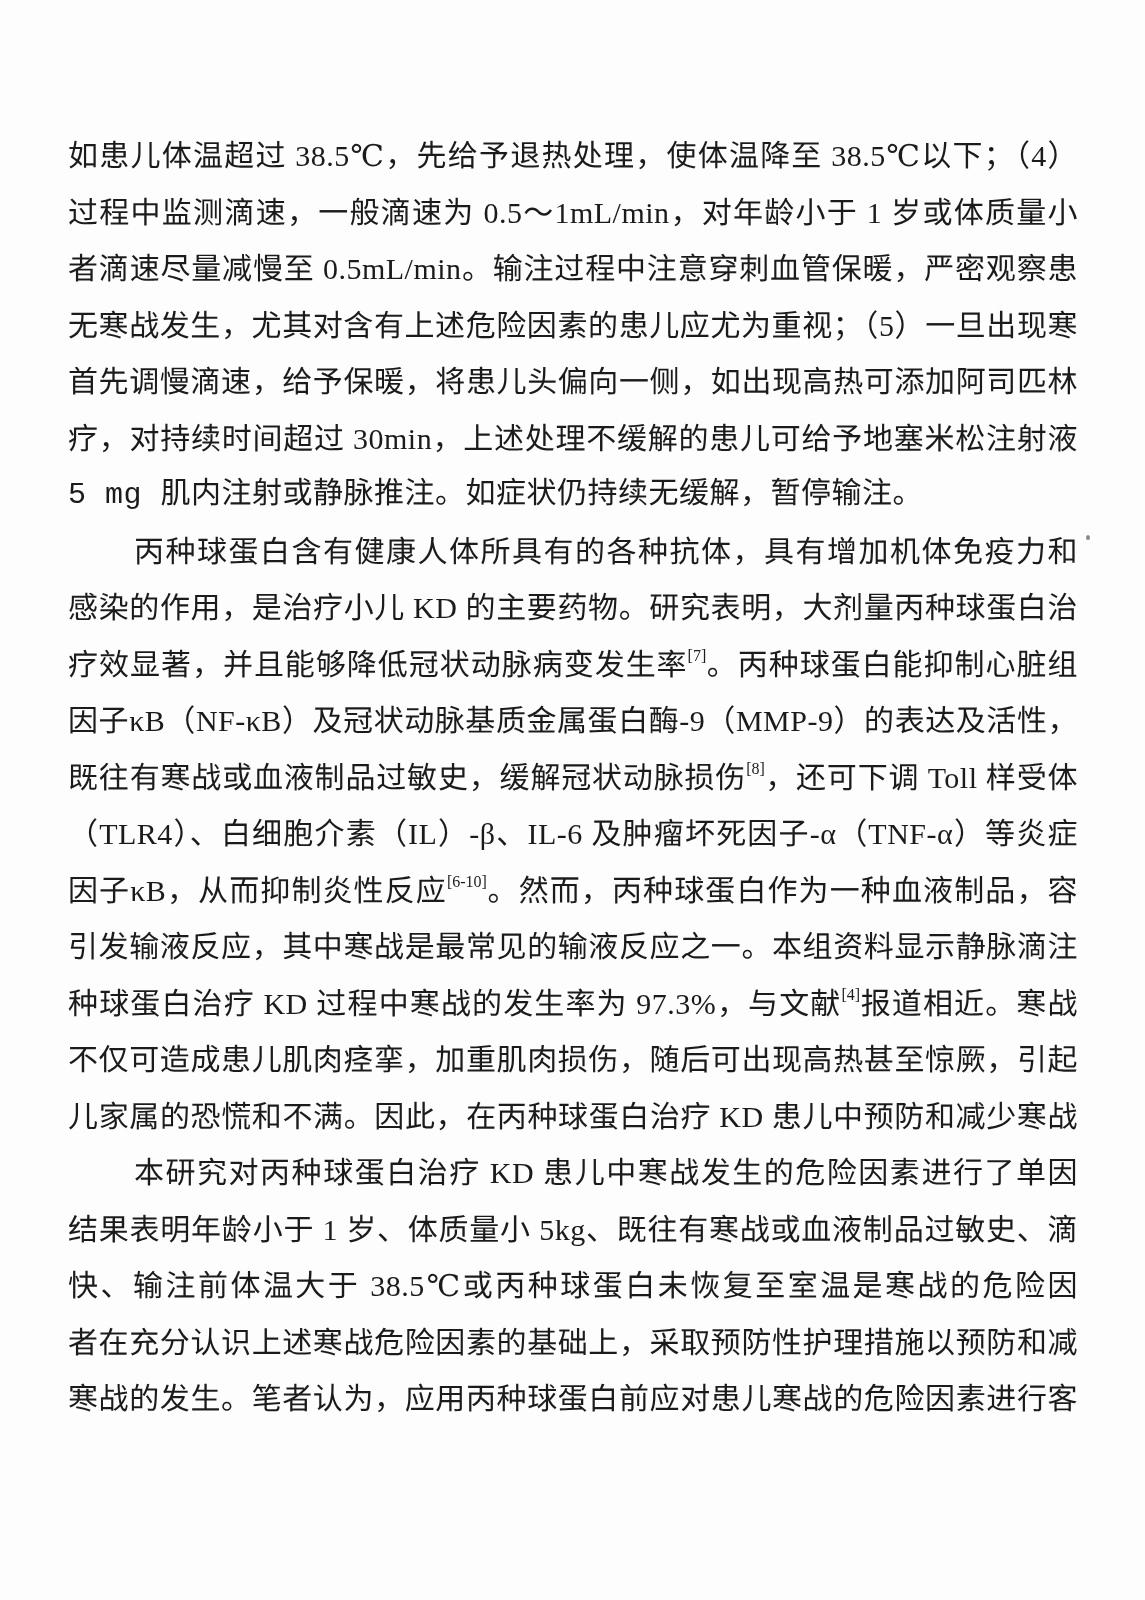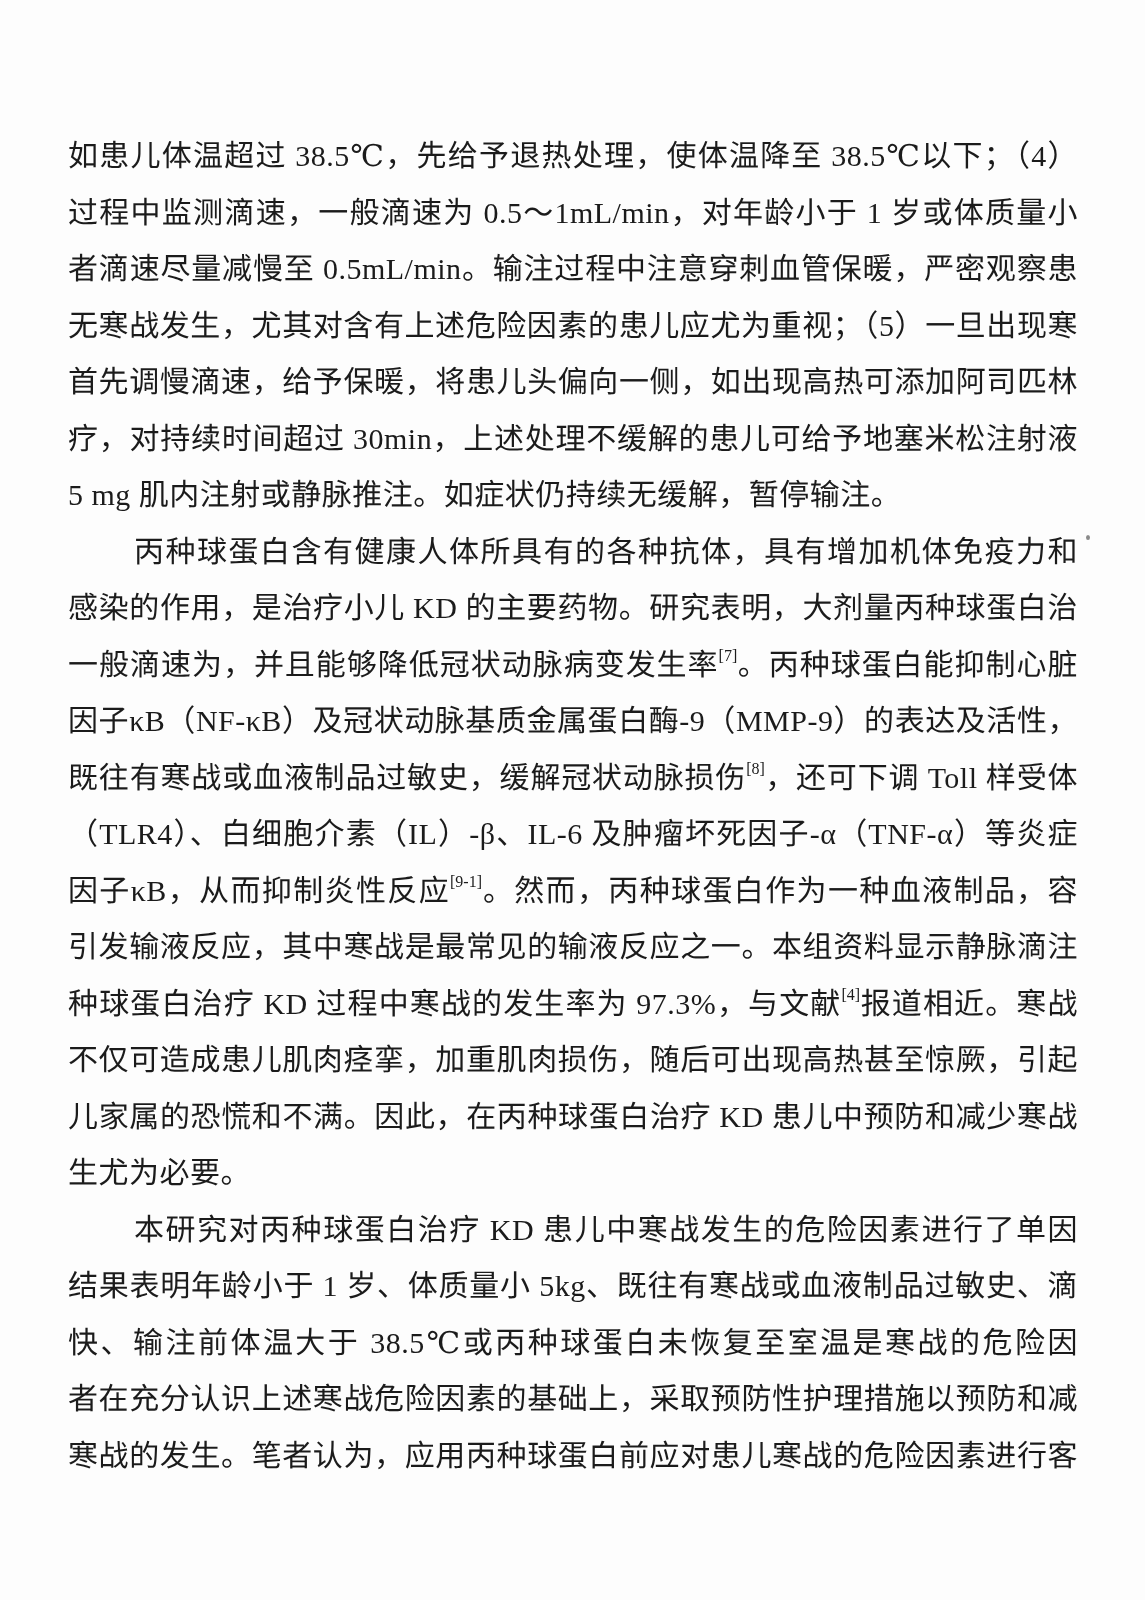--- a/index.html
+++ b/index.html
@@ -35,20 +35,21 @@
     text-align-last: justify;
     text-justify: inter-character;
     letter-spacing: 0.5px;
     overflow: hidden;
   }
   .line.indent {
     padding-left: 66px;
   }
   .line.end {
     text-align-last: left;
+    font-family: Liberation Mono, monospace;
   }
   .line sup {
     font-size: 16px;
     line-height: 0;
     vertical-align: 14px;
     letter-spacing: 0;
   }
   .speck {
     position: absolute;
     width: 4px;
@@ -67,30 +68,29 @@
         <div class="line"><span>过程中监测滴速，一般滴速为 0.5～1mL/min，对年龄小于 1 岁或体质量小于 5kg</span></div>
         <div class="line"><span>者滴速尽量减慢至 0.5mL/min。输注过程中注意穿刺血管保暖，严密观察患儿有</span></div>
         <div class="line"><span>无寒战发生，尤其对含有上述危险因素的患儿应尤为重视；（5）一旦出现寒战，</span></div>
         <div class="line"><span>首先调慢滴速，给予保暖，将患儿头偏向一侧，如出现高热可添加阿司匹林治</span></div>
         <div class="line"><span>疗，对持续时间超过 30min，上述处理不缓解的患儿可给予地塞米松注射液 3～</span></div>
         <div class="line end"><span>5 mg 肌内注射或静脉推注。如症状仍持续无缓解，暂停输注。</span></div>
       </div>
       <div class="para">
         <div class="line indent"><span>丙种球蛋白含有健康人体所具有的各种抗体，具有增加机体免疫力和预防</span></div>
         <div class="line"><span>感染的作用，是治疗小儿 KD 的主要药物。研究表明，大剂量丙种球蛋白治疗 KD</span></div>
-        <div class="line"><span>一般滴速为，并且能够降低冠状动脉病变发生率</span><sup>[7]</sup><span>。丙种球蛋白能抑制心脏组织核</span></div>
+        <div class="line"><span>疗效显著，并且能够降低冠状动脉病变发生率</span><sup>[7]</sup><span>。丙种球蛋白能抑制心脏组织核</span></div>
         <div class="line"><span>因子κB（NF-κB）及冠状动脉基质金属蛋白酶-9（MMP-9）的表达及活性，抑</span></div>
         <div class="line"><span>既往有寒战或血液制品过敏史，缓解冠状动脉损伤</span><sup>[8]</sup><span>，还可下调 Toll 样受体 4</span></div>
         <div class="line"><span>（TLR4）、白细胞介素（IL）-β、IL-6 及肿瘤坏死因子-α（TNF-α）等炎症介</span></div>
-        <div class="line"><span>因子κB，从而抑制炎性反应</span><sup>[9-1]</sup><span>。然而，丙种球蛋白作为一种血液制品，容易</span></div>
+        <div class="line"><span>因子κB，从而抑制炎性反应</span><sup>[6-10]</sup><span>。然而，丙种球蛋白作为一种血液制品，容易</span></div>
         <div class="line"><span>引发输液反应，其中寒战是最常见的输液反应之一。本组资料显示静脉滴注丙</span></div>
         <div class="line"><span>种球蛋白治疗 KD 过程中寒战的发生率为 97.3%，与文献</span><sup>[4]</sup><span>报道相近。寒战的发生</span></div>
         <div class="line"><span>不仅可造成患儿肌肉痉挛，加重肌肉损伤，随后可出现高热甚至惊厥，引起患</span></div>
         <div class="line"><span>儿家属的恐慌和不满。因此，在丙种球蛋白治疗 KD 患儿中预防和减少寒战的发</span></div>
-        <div class="line end"><span>生尤为必要。</span></div>
       </div>
       <div class="para">
         <div class="line indent"><span>本研究对丙种球蛋白治疗 KD 患儿中寒战发生的危险因素进行了单因素分析，</span></div>
         <div class="line"><span>结果表明年龄小于 1 岁、体质量小 5kg、既往有寒战或血液制品过敏史、滴速过</span></div>
         <div class="line"><span>快、输注前体温大于 38.5℃或丙种球蛋白未恢复至室温是寒战的危险因素。作</span></div>
         <div class="line"><span>者在充分认识上述寒战危险因素的基础上，采取预防性护理措施以预防和减少</span></div>
         <div class="line"><span>寒战的发生。笔者认为，应用丙种球蛋白前应对患儿寒战的危险因素进行客观</span></div>
       </div>
     </div>
   <div class="speck" style="left:1086px; top:535px;"></div>

